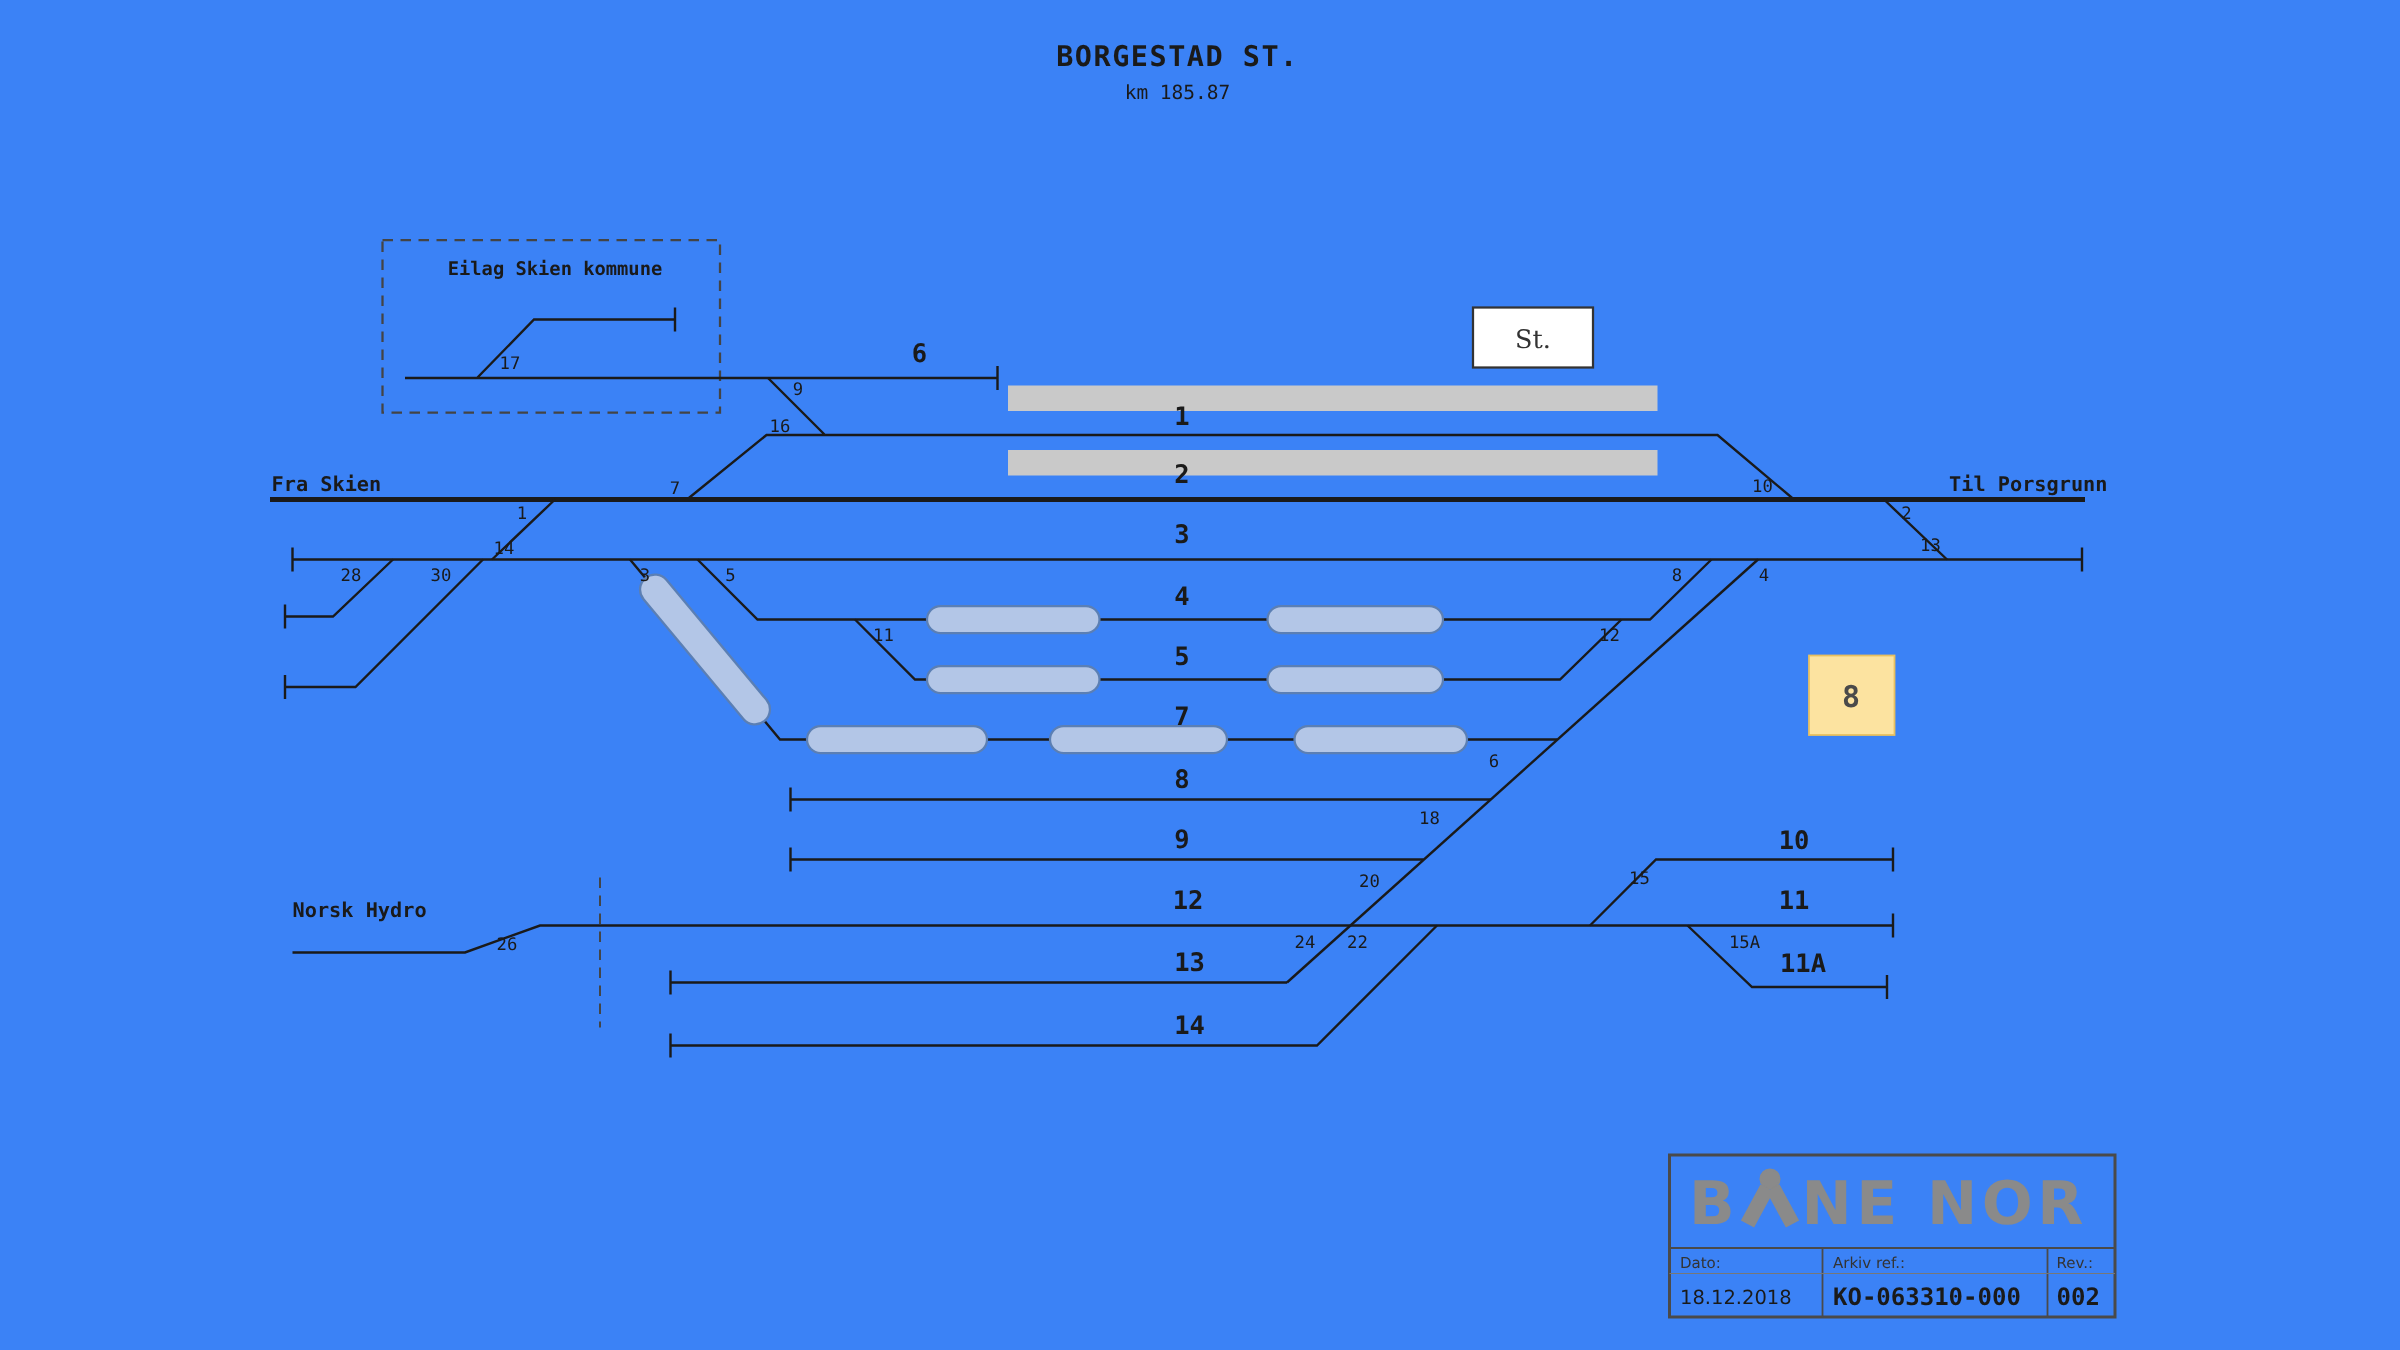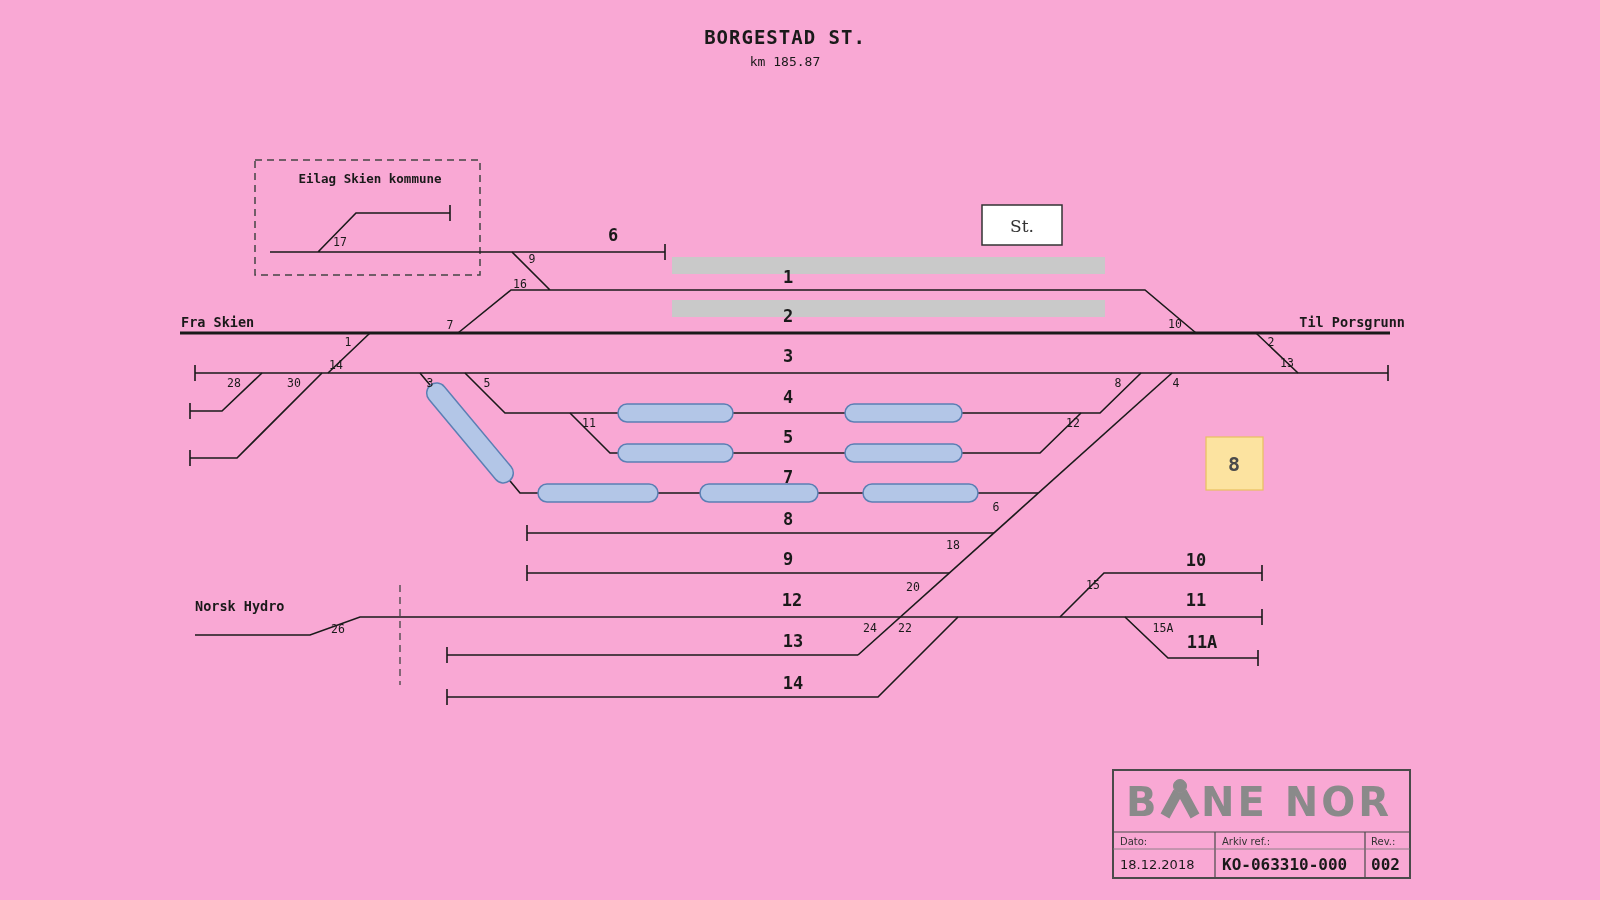--- a/index.html
+++ b/index.html
@@ -1,16 +1,16 @@
 <!DOCTYPE html>
 <html style="--track: #1a1a1a; --platform: #c9c9c9; --ramp-fill: #b3c6e7; --ramp-stroke: #5b7fb4; --highlight-fill: #fce3a0; --highlight-stroke: #e8c060; --logo-gray: #8a8a8a;"><head>
 <meta charset="utf-8">
 <style>
   html,body{margin:0;padding:0;background:#ffffff;}
-  .page{position:relative;width:1600px;height:900px;background:#f9a8d4;overflow:hidden;
+  .page{position:relative;width:1600px;height:900px;background:#3b82f6;overflow:hidden;
         font-family:"DejaVu Sans Mono",monospace;text-align:right;}
   svg{position:absolute;left:0;top:0;}
   text{fill:#1a1a1a;}
   .title{font:bold 19px "DejaVu Sans Mono",monospace;letter-spacing:1px;text-anchor:middle;}
   .subtitle{font:13px "DejaVu Sans Mono",monospace;text-anchor:middle;}
   .endpoint{font:bold 13.5px "DejaVu Sans Mono",monospace;}
   .area-label{font:bold 12.5px "DejaVu Sans Mono",monospace;text-anchor:middle;}
   .track-label{font:bold 17px "DejaVu Sans Mono",monospace;text-anchor:middle;}
   .switch-label{font:11.5px "DejaVu Sans Mono",monospace;text-anchor:middle;}
   .st-label{font:17px "DejaVu Serif",serif;text-anchor:middle;fill:#333;}

